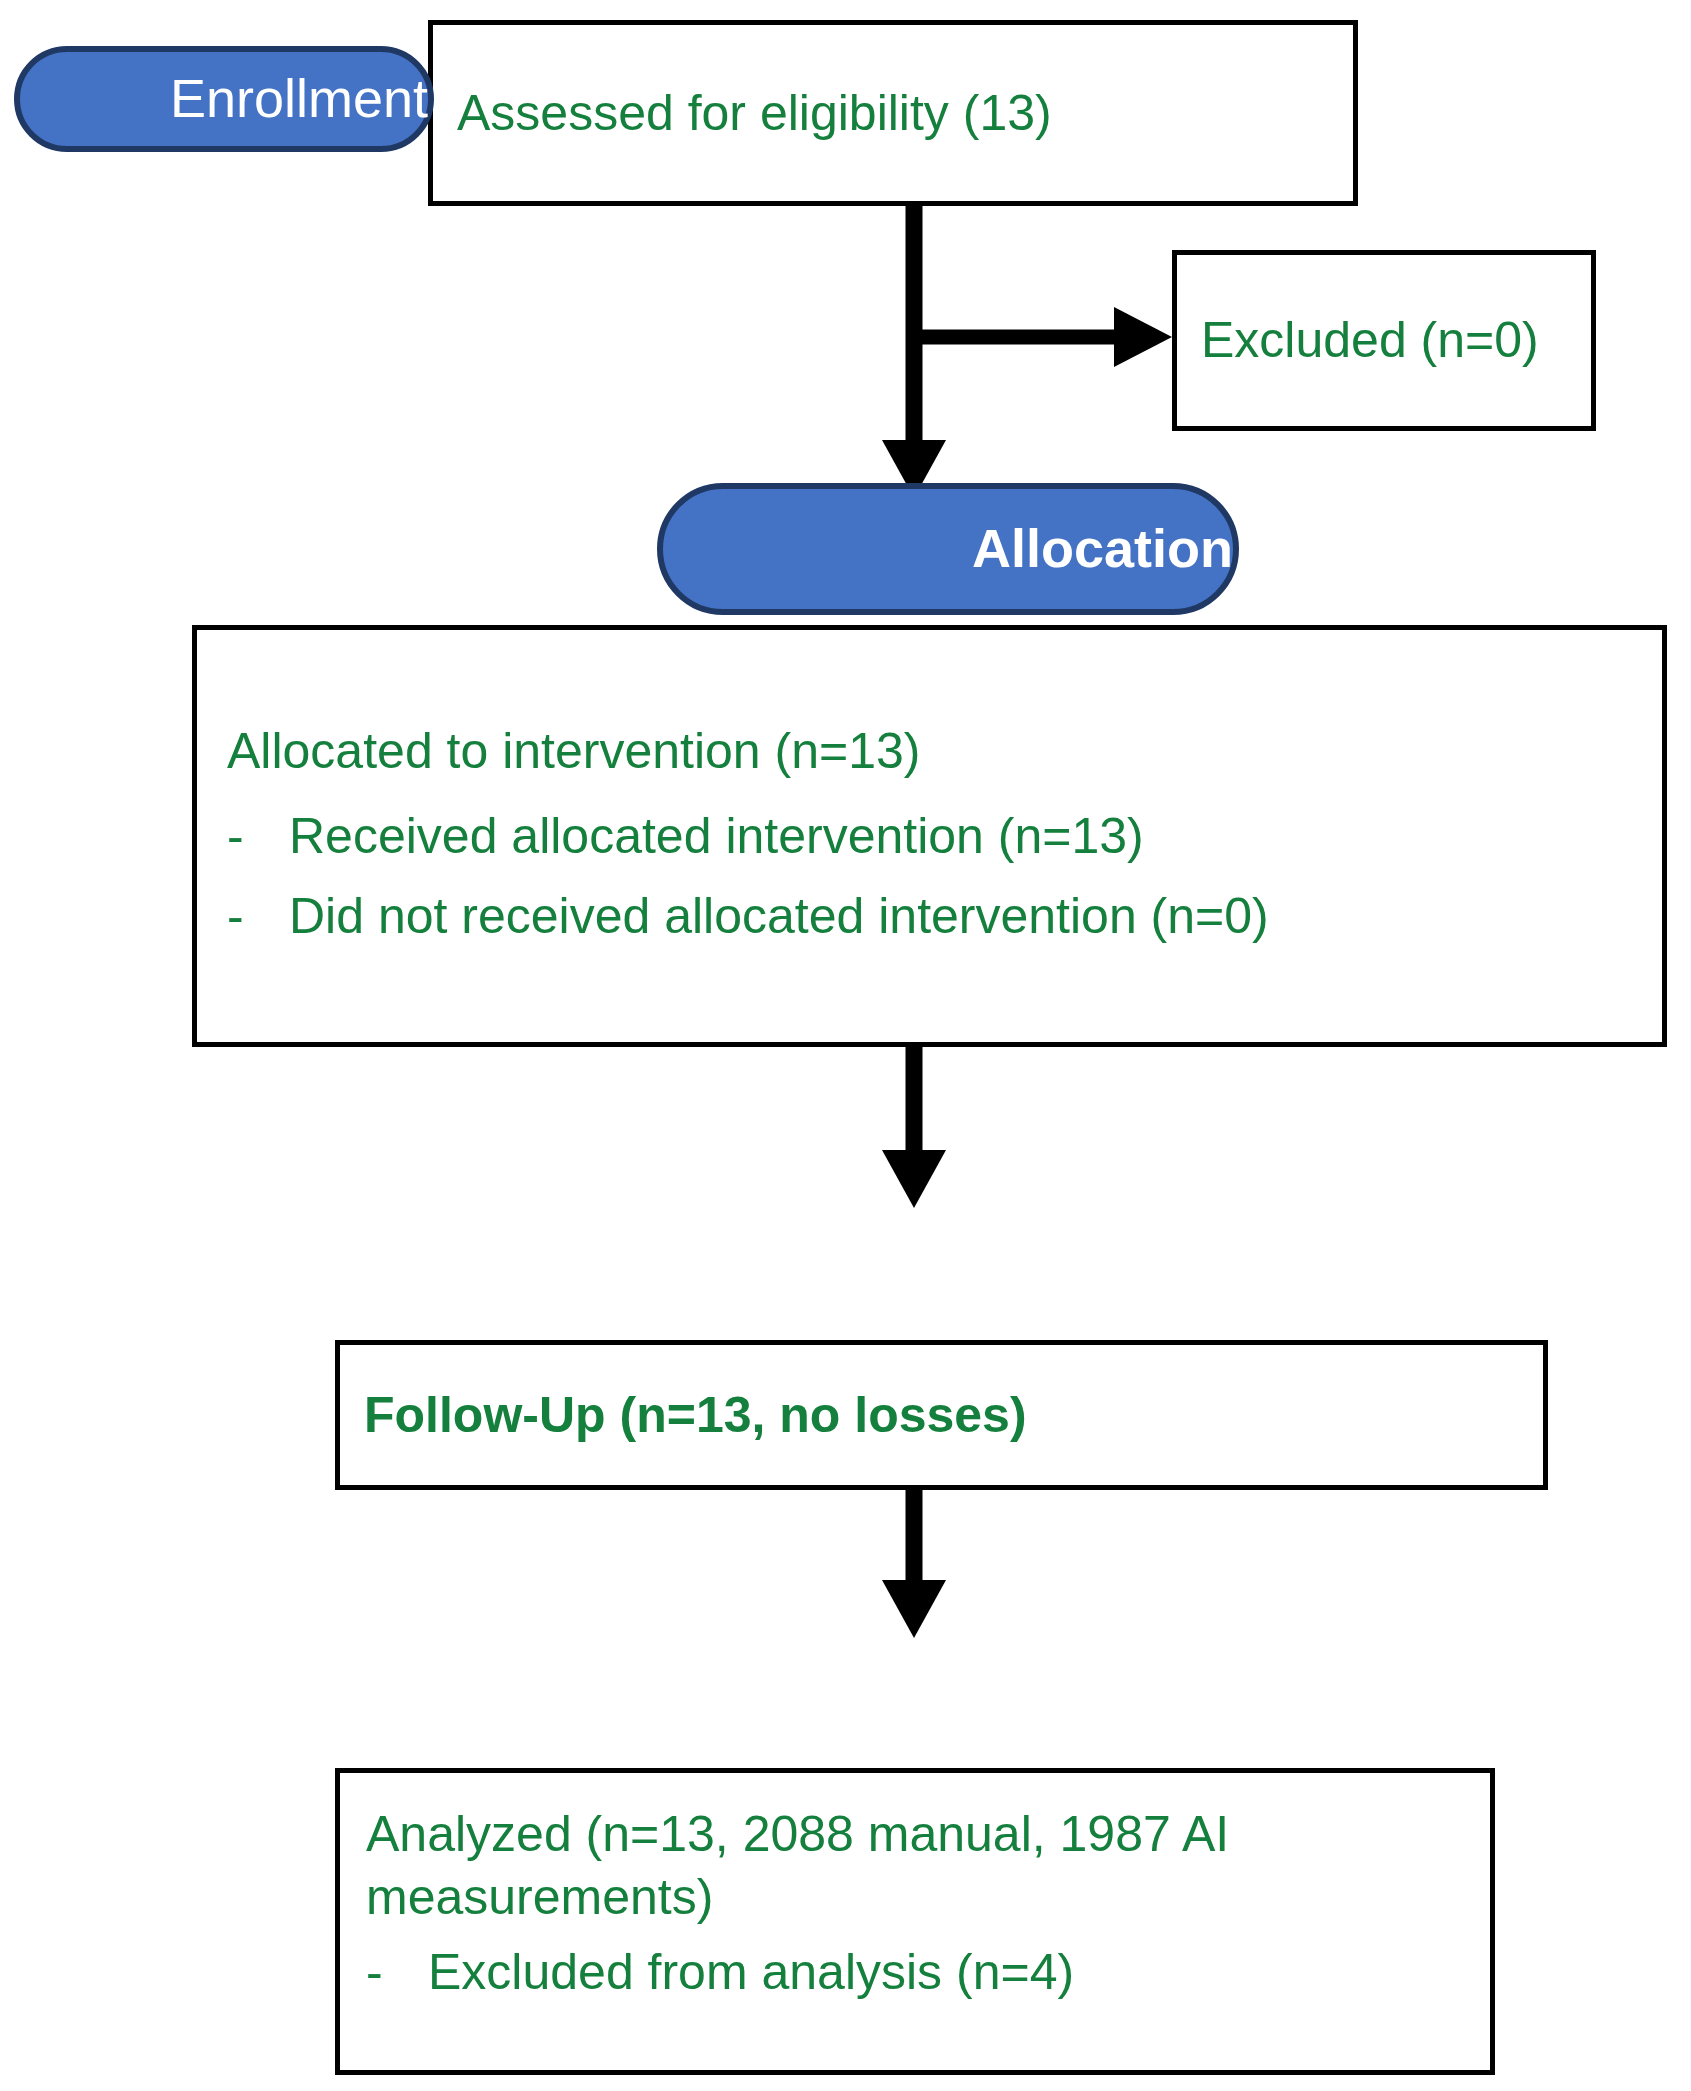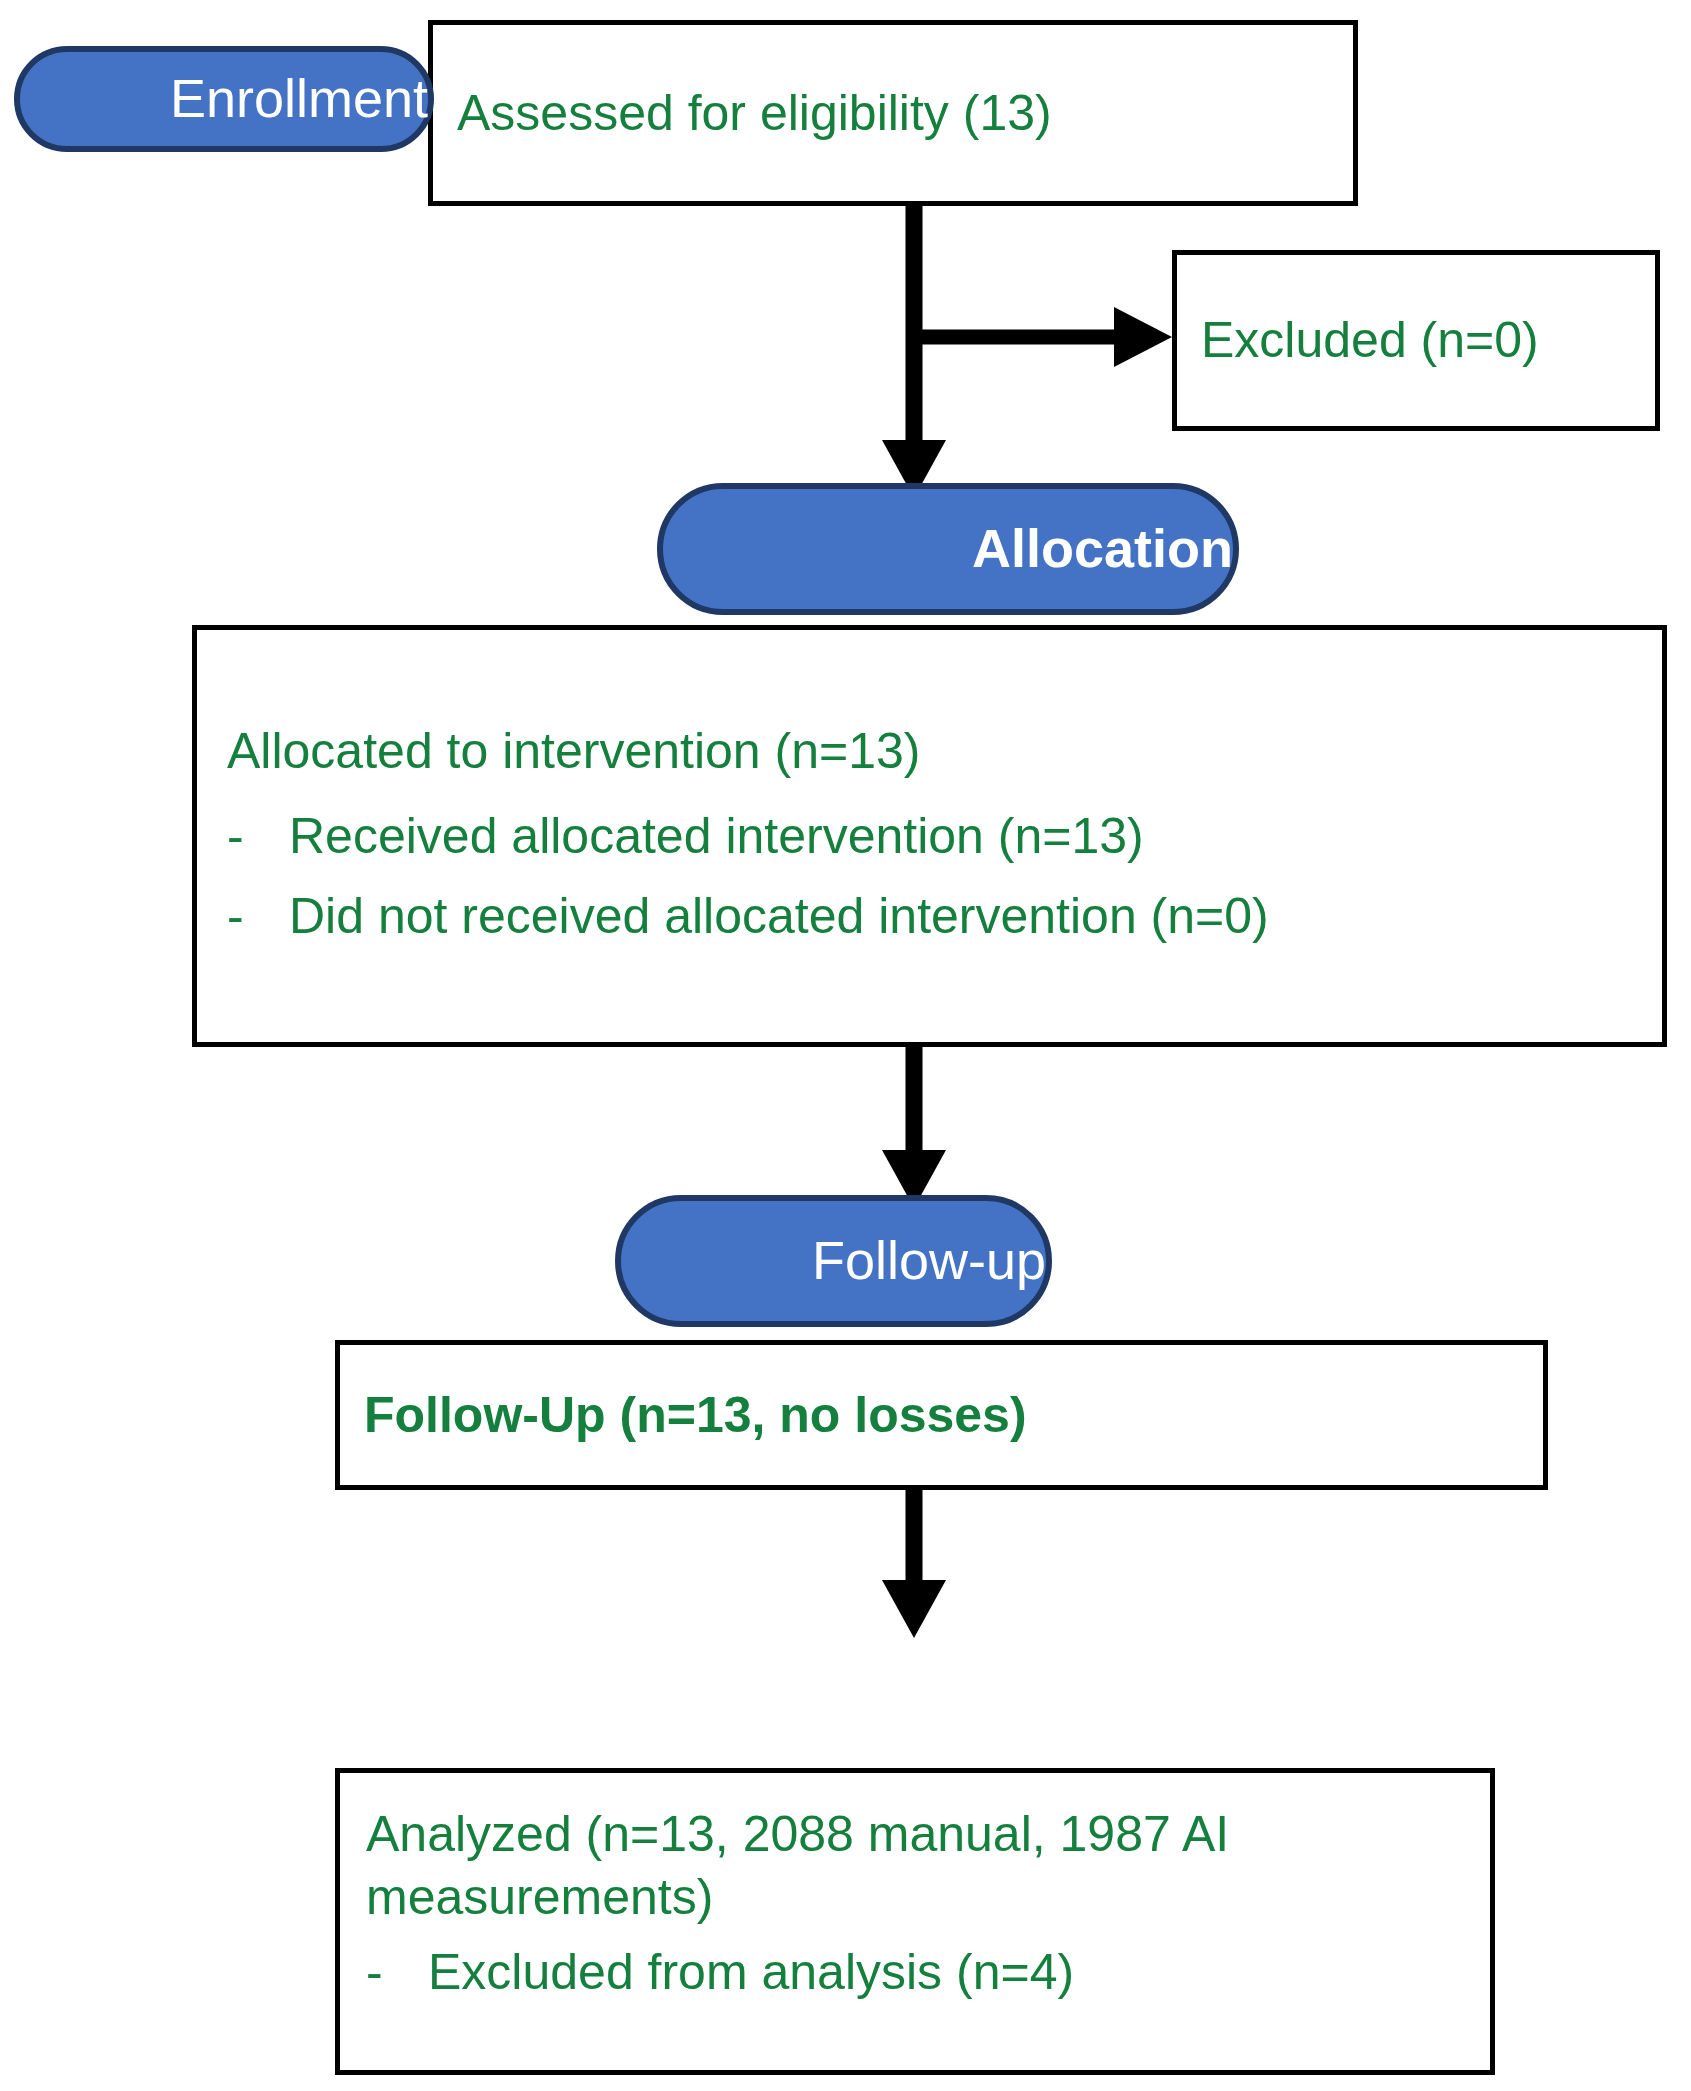--- a/index.html
+++ b/index.html
@@ -96,21 +96,21 @@
   </svg>
 
   <div class="pill" style="left:14px; top:46px; width:420px; height:106px;">
     <span>Enrollment</span>
   </div>
 
   <div class="box box-pad" style="left:428px; top:20px; width:930px; height:186px; display:flex; align-items:center;">
     <span class="bodytext">Assessed for eligibility (13)</span>
   </div>
 
-  <div class="box box-pad" style="left:1172px; top:250px; width:488px; height:181px; display:flex; align-items:center;">
+  <div class="box box-pad" style="left:1172px; top:250px; width:424px; height:181px; display:flex; align-items:center;">
     <span class="bodytext">Excluded (n=0)</span>
   </div>
 
   <div class="pill" style="left:657px; top:483px; width:582px; height:132px;font-weight:bold;">
     <span>Allocation</span>
   </div>
 
   <div class="box" style="left:192px; top:625px; width:1475px; height:422px; padding:90px 30px 30px 30px;">
     <div class="bodytext" style="margin-bottom:22px;">Allocated to intervention (n=13)</div>
 
@@ -118,23 +118,20 @@
       <span class="bullet-dash">-</span>
       <span class="bullet-text">Received allocated intervention (n=13)</span>
     </div>
 
     <div class="bullet-row">
       <span class="bullet-dash">-</span>
       <span class="bullet-text">Did not received allocated intervention (n=0)</span>
     </div>
   </div>
 
-  <div class="pill" style="left:615px; top:1195px; width:437px; height:132px;">
-    <span>Follow-up</span>
-  </div>
 
   <div class="box box-pad" style="left:335px; top:1340px; width:1213px; height:150px; display:flex; align-items:center;font-weight:bold;">
     <span class="bodytext">Follow-Up (n=13, no losses)</span>
   </div>
 
 
   <div class="box" style="left:335px; top:1768px; width:1160px; height:307px; padding:30px 26px 26px 26px;">
     <div class="bodytext" style="margin-bottom:13px;">Analyzed (n=13, 2088 manual, 1987 AI measurements)</div>
 
     <div class="bullet-row">

